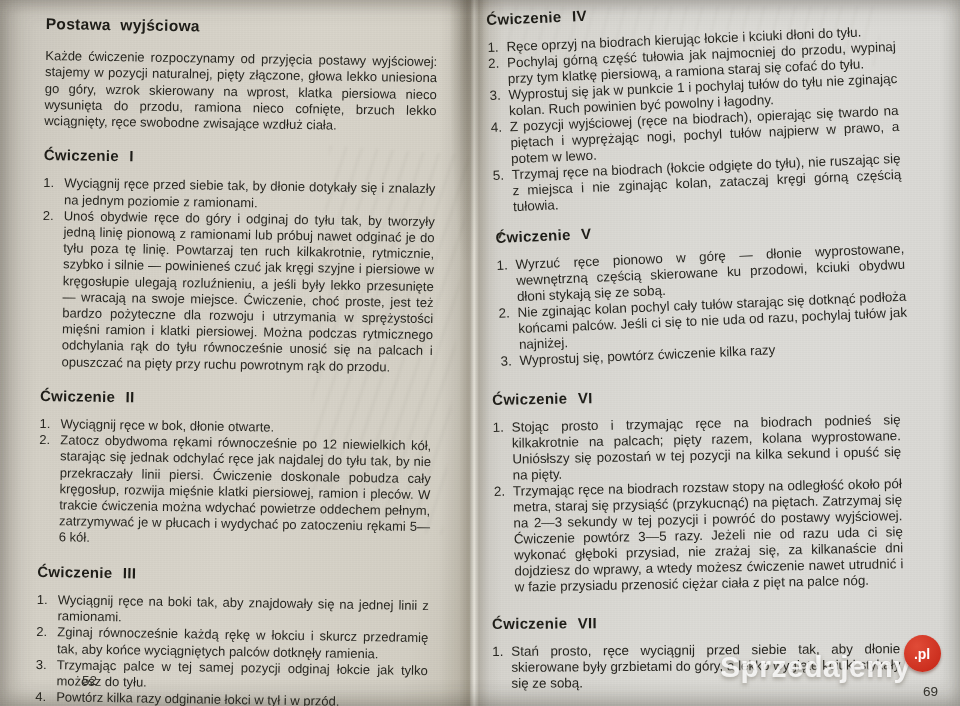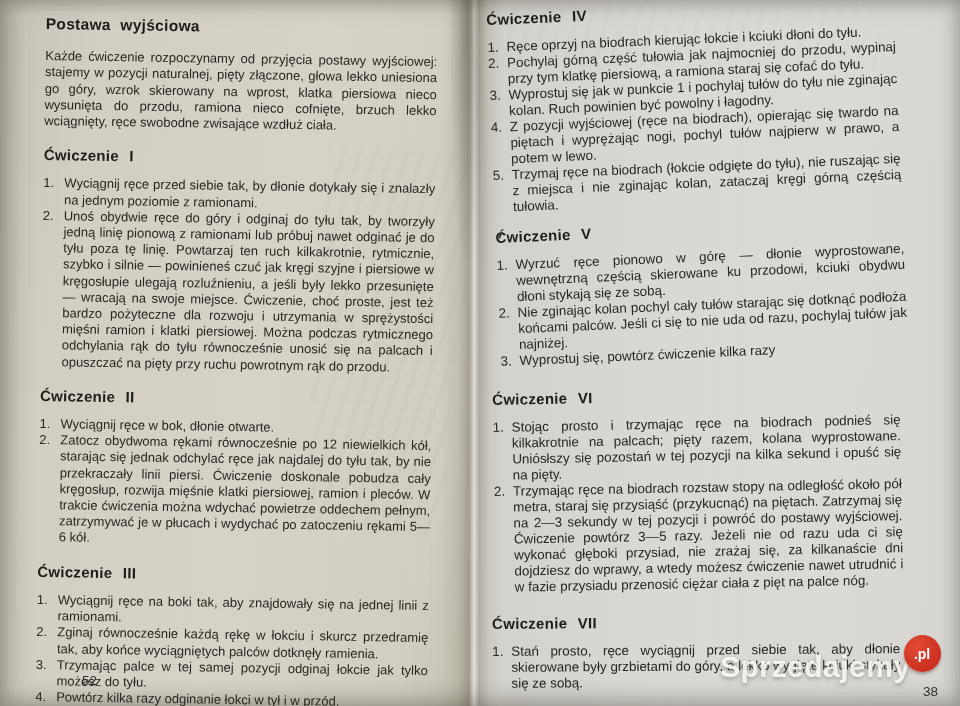--- a/index.html
+++ b/index.html
@@ -216,21 +216,21 @@
         <div class="sec sec-7">
           <div class="h-sec">Ćwiczenie VII</div>
           <div class="item">
             <span class="num">1.</span>
             <span class="text">Stań prosto, ręce wyciągnij przed siebie tak, aby dłonie skierowane były grzbietami do góry, a lekko wygięte kciuki stykały się ze sobą.</span>
           </div>
         </div>
       </div>
 
     </div>
-    <div class="pagenum pn-right">38</div>
+    <div class="pagenum pn-right">69</div>
   </div>
 
   <div class="gutter"></div>
   <div class="gutter-top"></div>
 
   <div class="watermark">
     <span>Sprzedajemy</span>
     <span class="wm-badge">.pl</span>
   </div>
 

